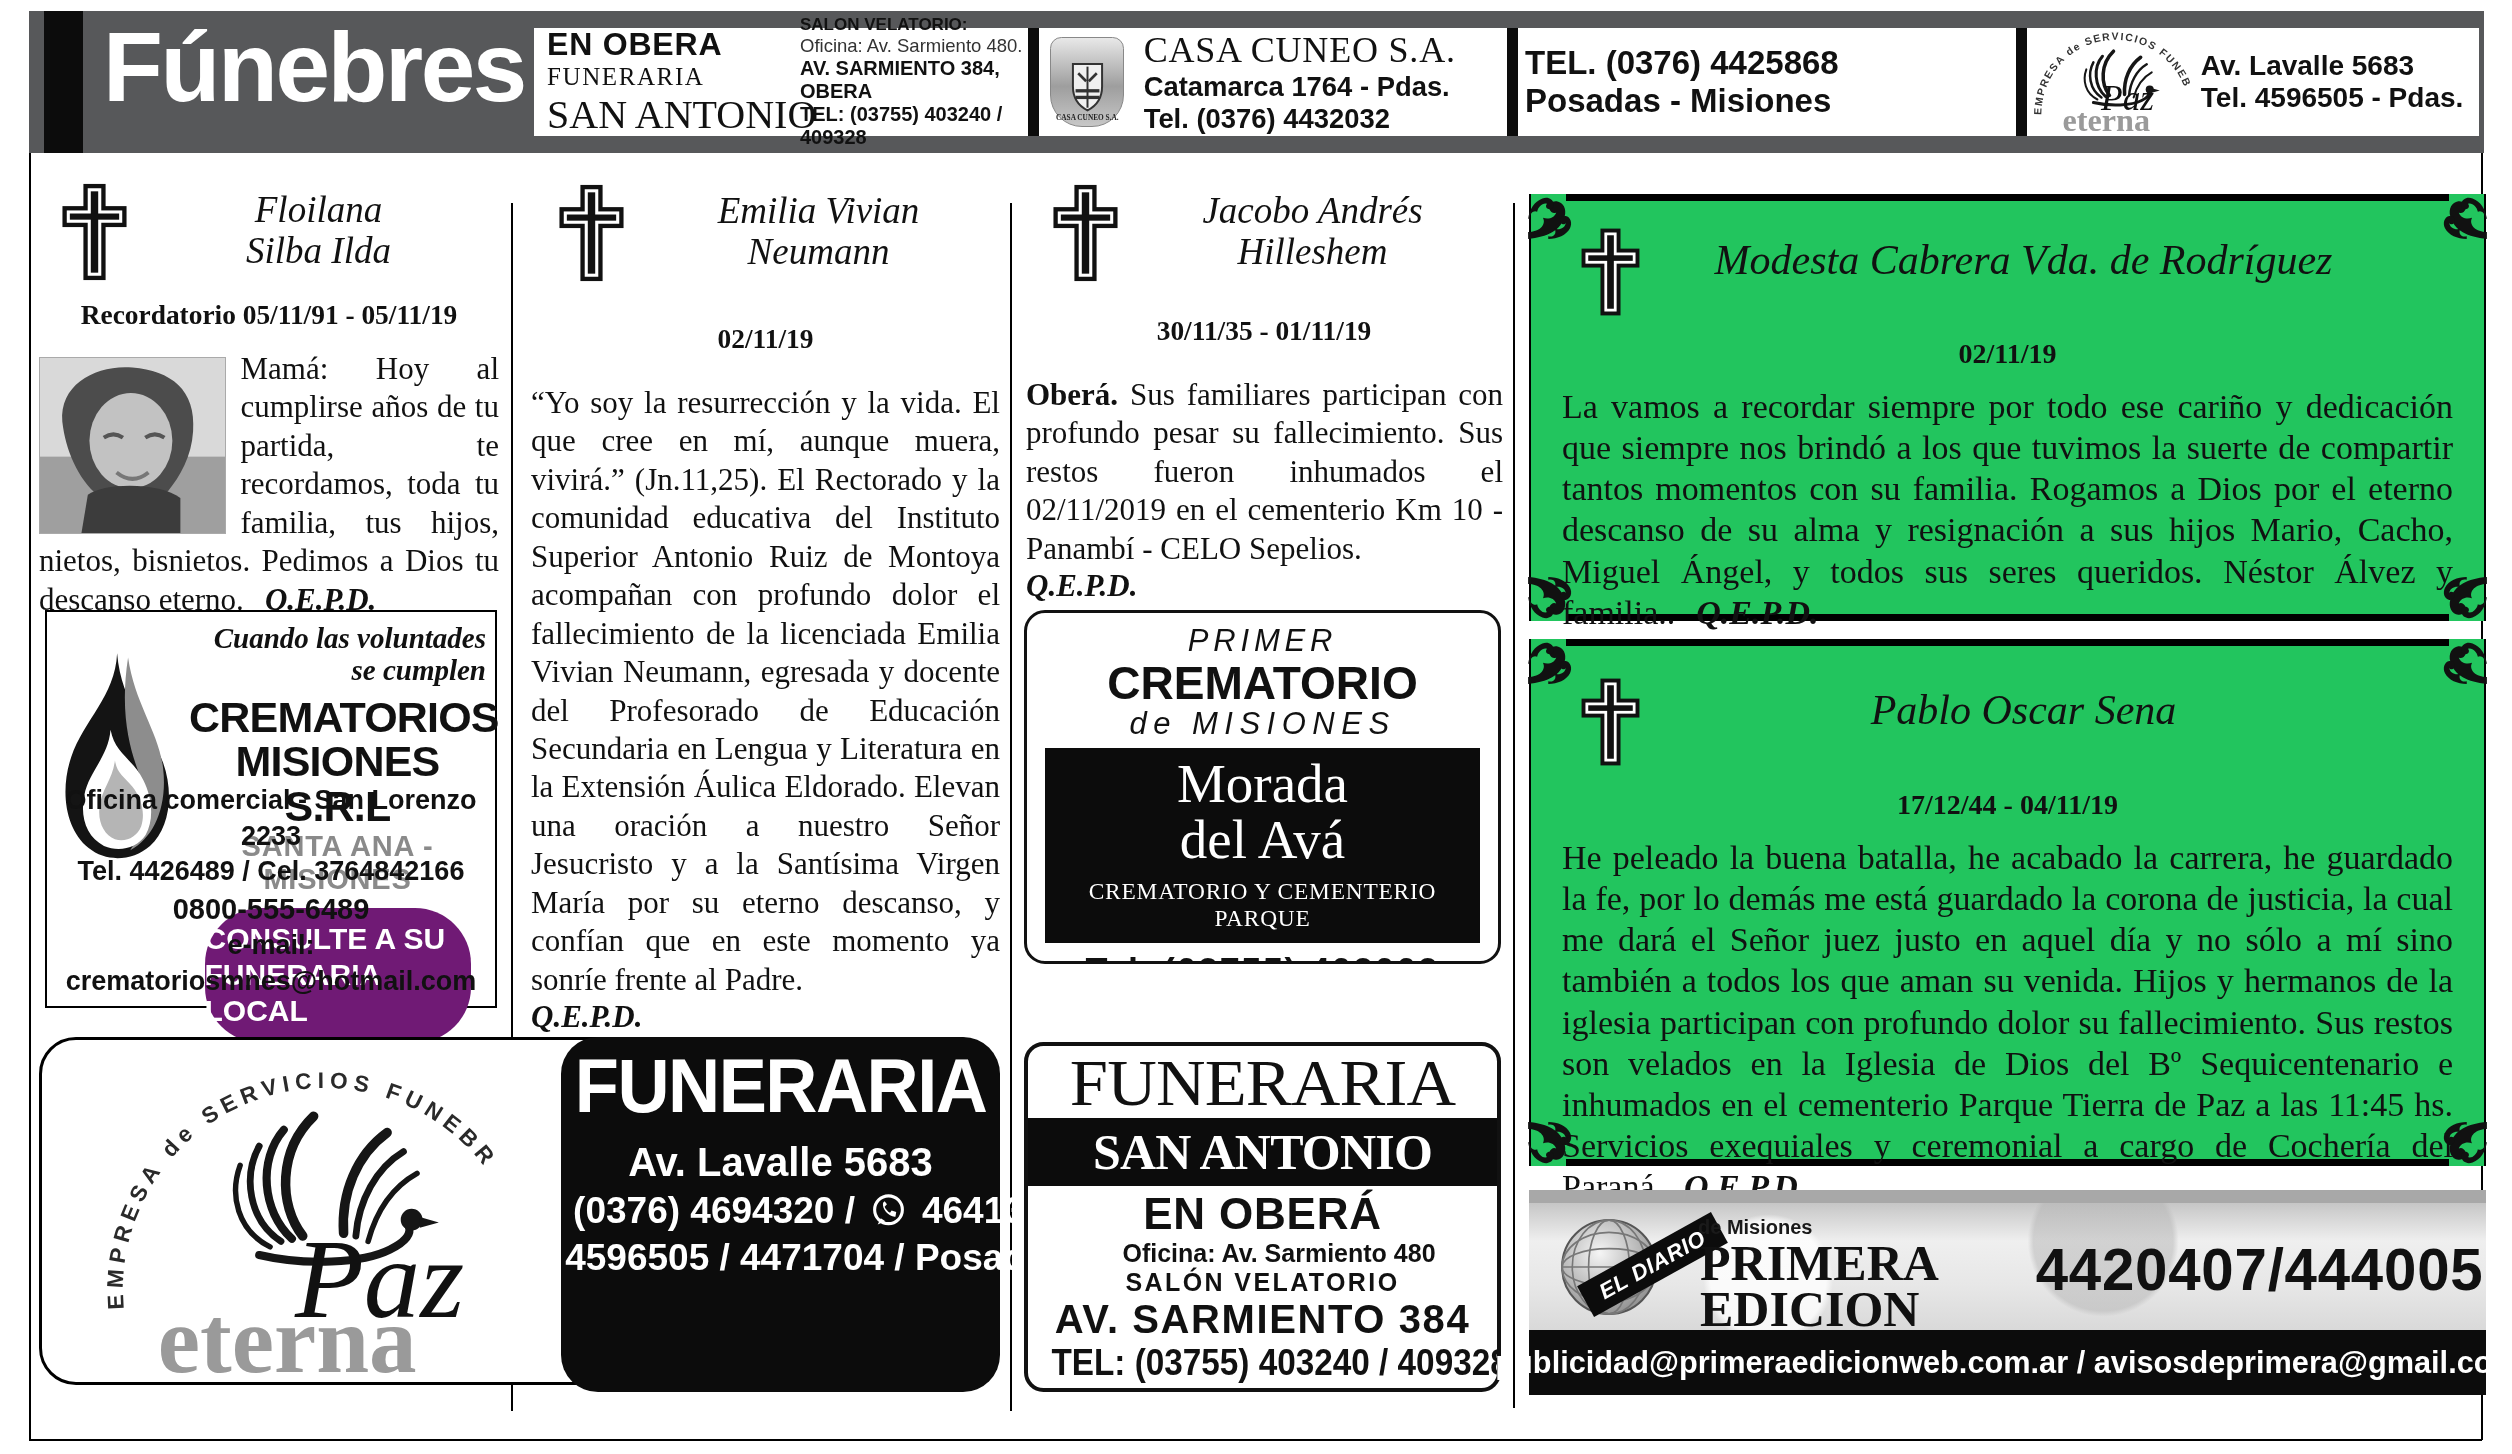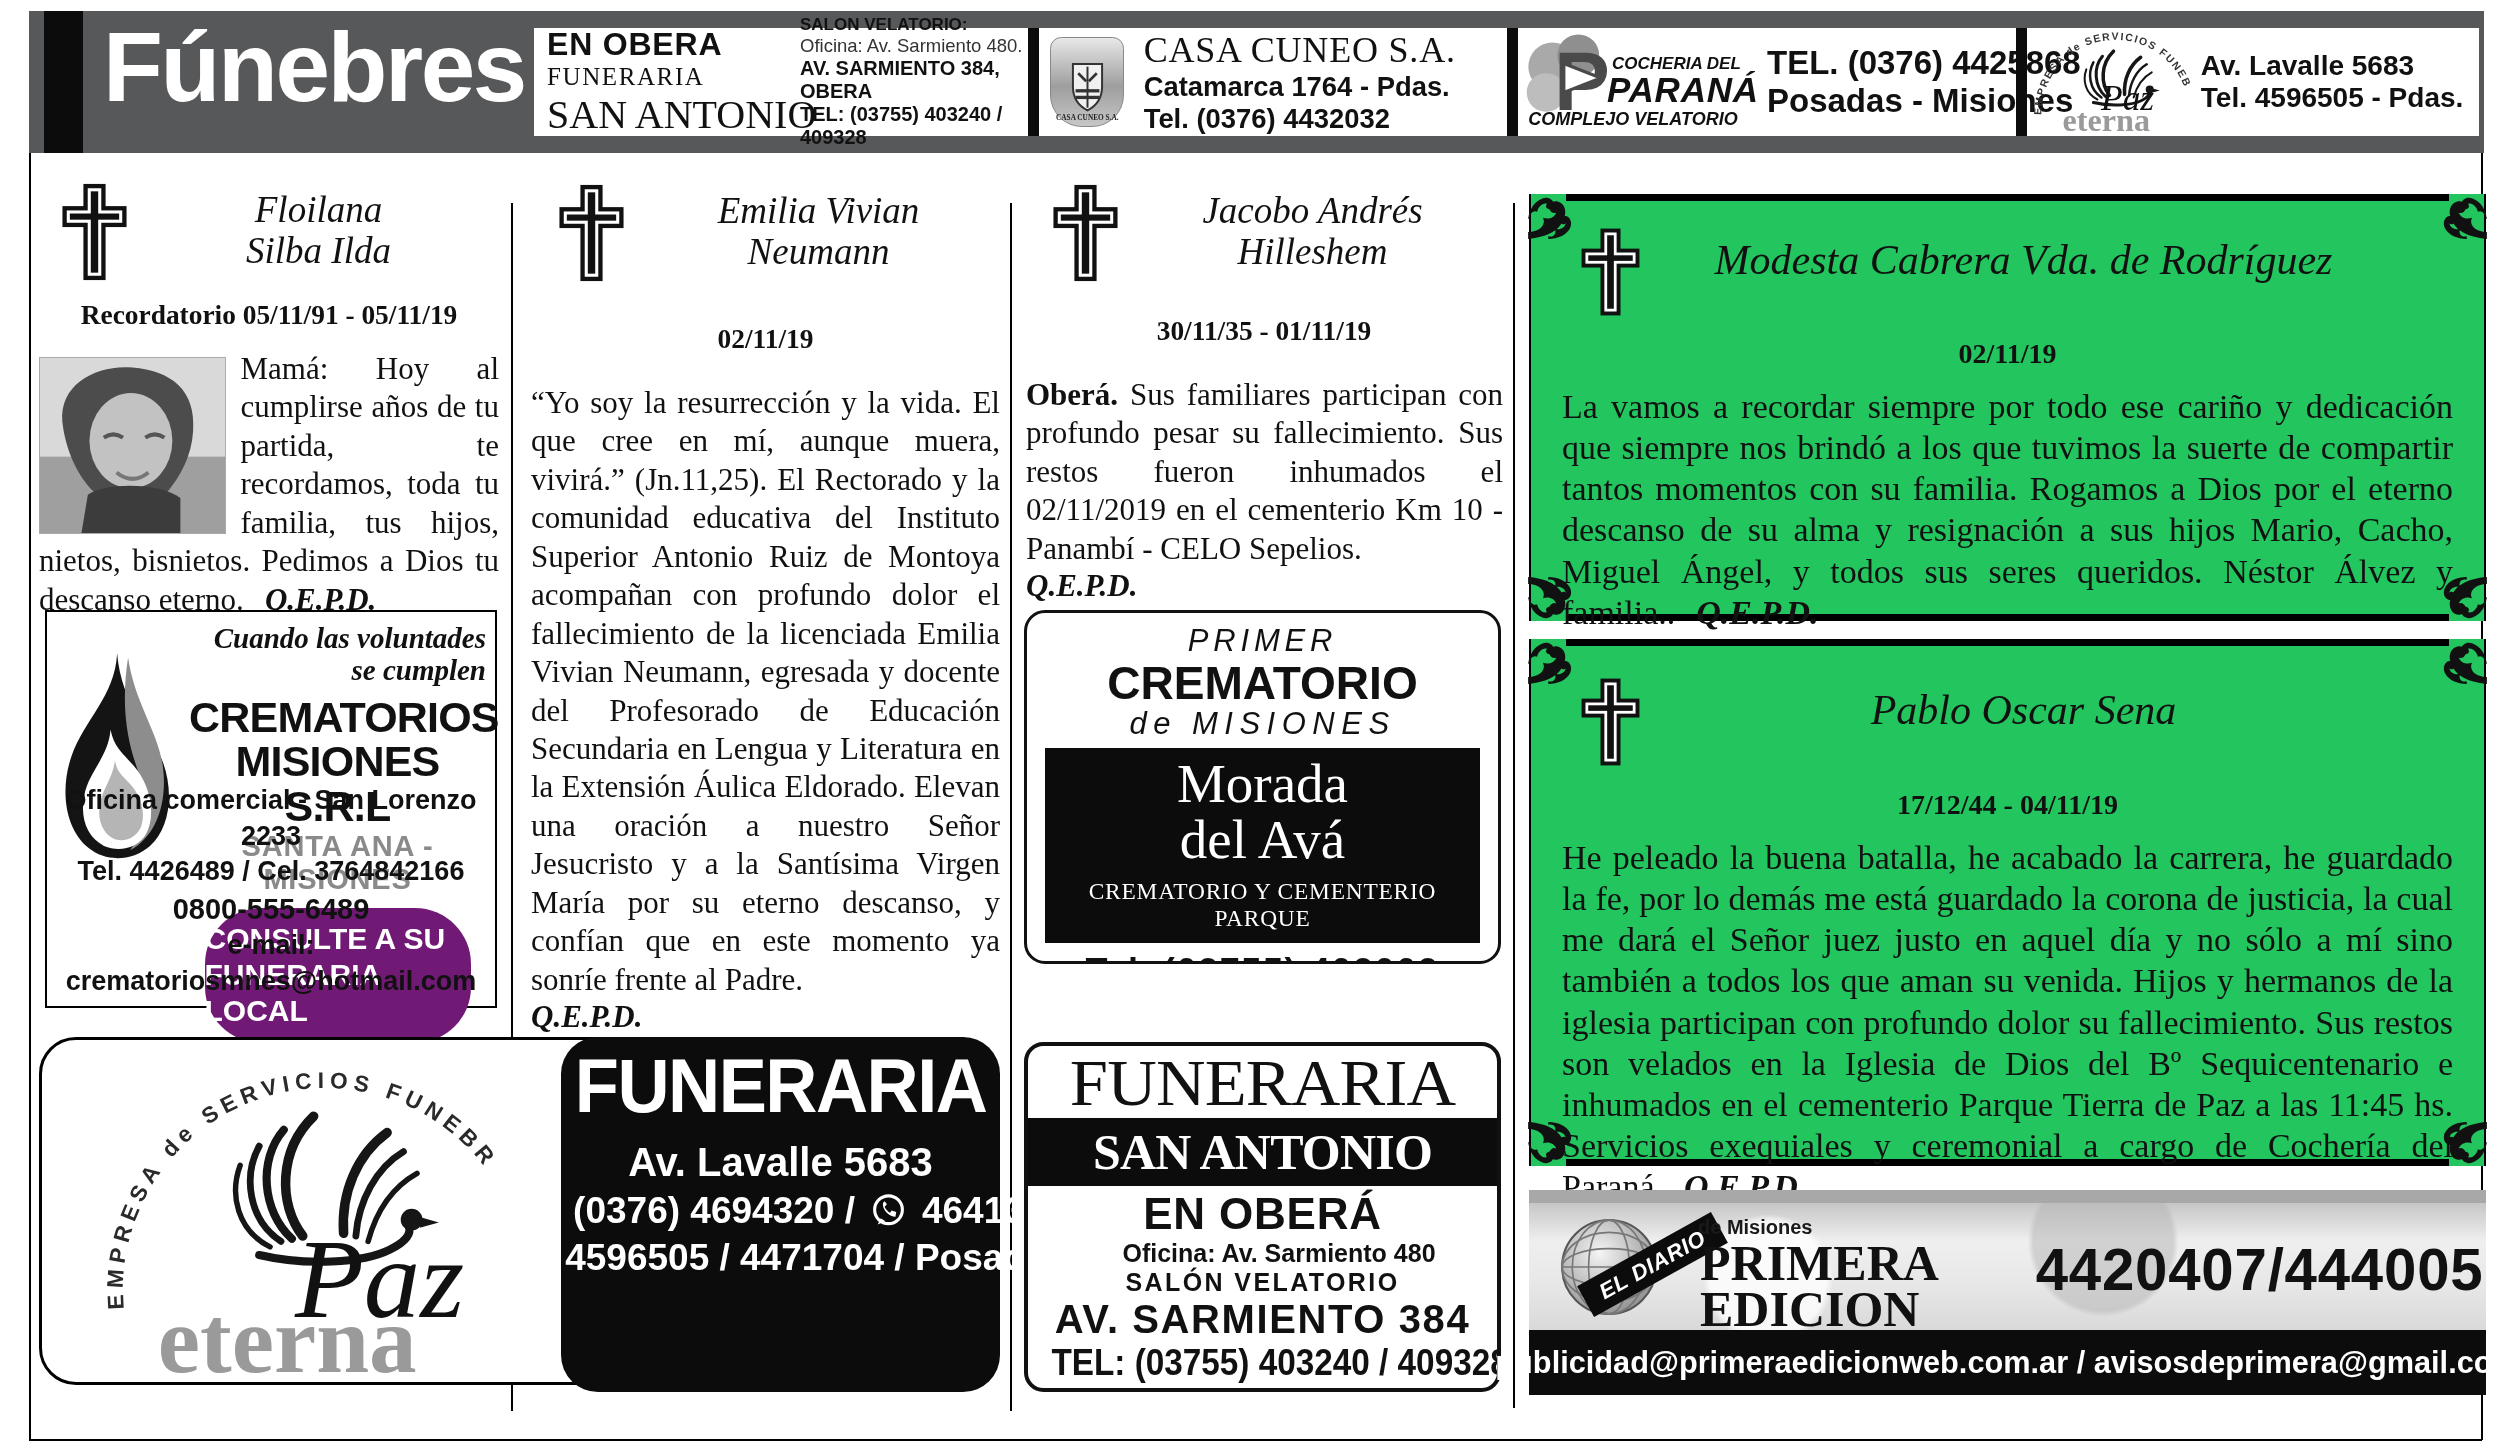--- a/index.html
+++ b/index.html
@@ -221,32 +221,20 @@
       </div>
       <div class="had2-t">
         <div class="n">CASA CUNEO S.A.</div>
         <div class="a">Catamarca 1764 - Pdas.</div>
         <div class="p">Tel. (0376) 4432032</div>
       </div>
     </div>
     <div class="abs hdr-bar" style="left:973px;"></div>
 
     <div class="abs had" style="left:983px;width:499px;">
-      <div class="had3-logo">
-        <svg width="121" height="108" viewBox="0 0 150 134">
-          <circle cx="44" cy="48" r="30" fill="#a9a9a9"></circle>
-          <circle cx="76" cy="34" r="26" fill="#8f8f8f"></circle>
-          <circle cx="36" cy="80" r="24" fill="#bdbdbd"></circle>
-          <text x="46" y="102" font-family="Liberation Sans, sans-serif" font-size="104" font-weight="bold" fill="#4a4a4a">P</text>
-          <path d="M58,44 L104,62 L58,80 Z" fill="#fff" stroke="#4a4a4a" stroke-width="4"></path>
-        </svg>
-        <div class="coch-top">COCHERIA DEL</div>
-        <div class="coch-name">PARANÁ</div>
-        <div class="coch-sub">COMPLEJO VELATORIO</div>
-      </div>
       <div class="had3-r">
         <div class="p1">TEL. (0376) 4425868</div>
         <div class="p2">Posadas - Misiones</div>
       </div>
     </div>
     <div class="abs hdr-bar" style="left:1482px;"></div>
 
     <div class="abs had" style="left:1493px;width:452px;">
       <div class="had4-logo">
         <svg width="169" height="108" viewBox="0 0 210 134">

